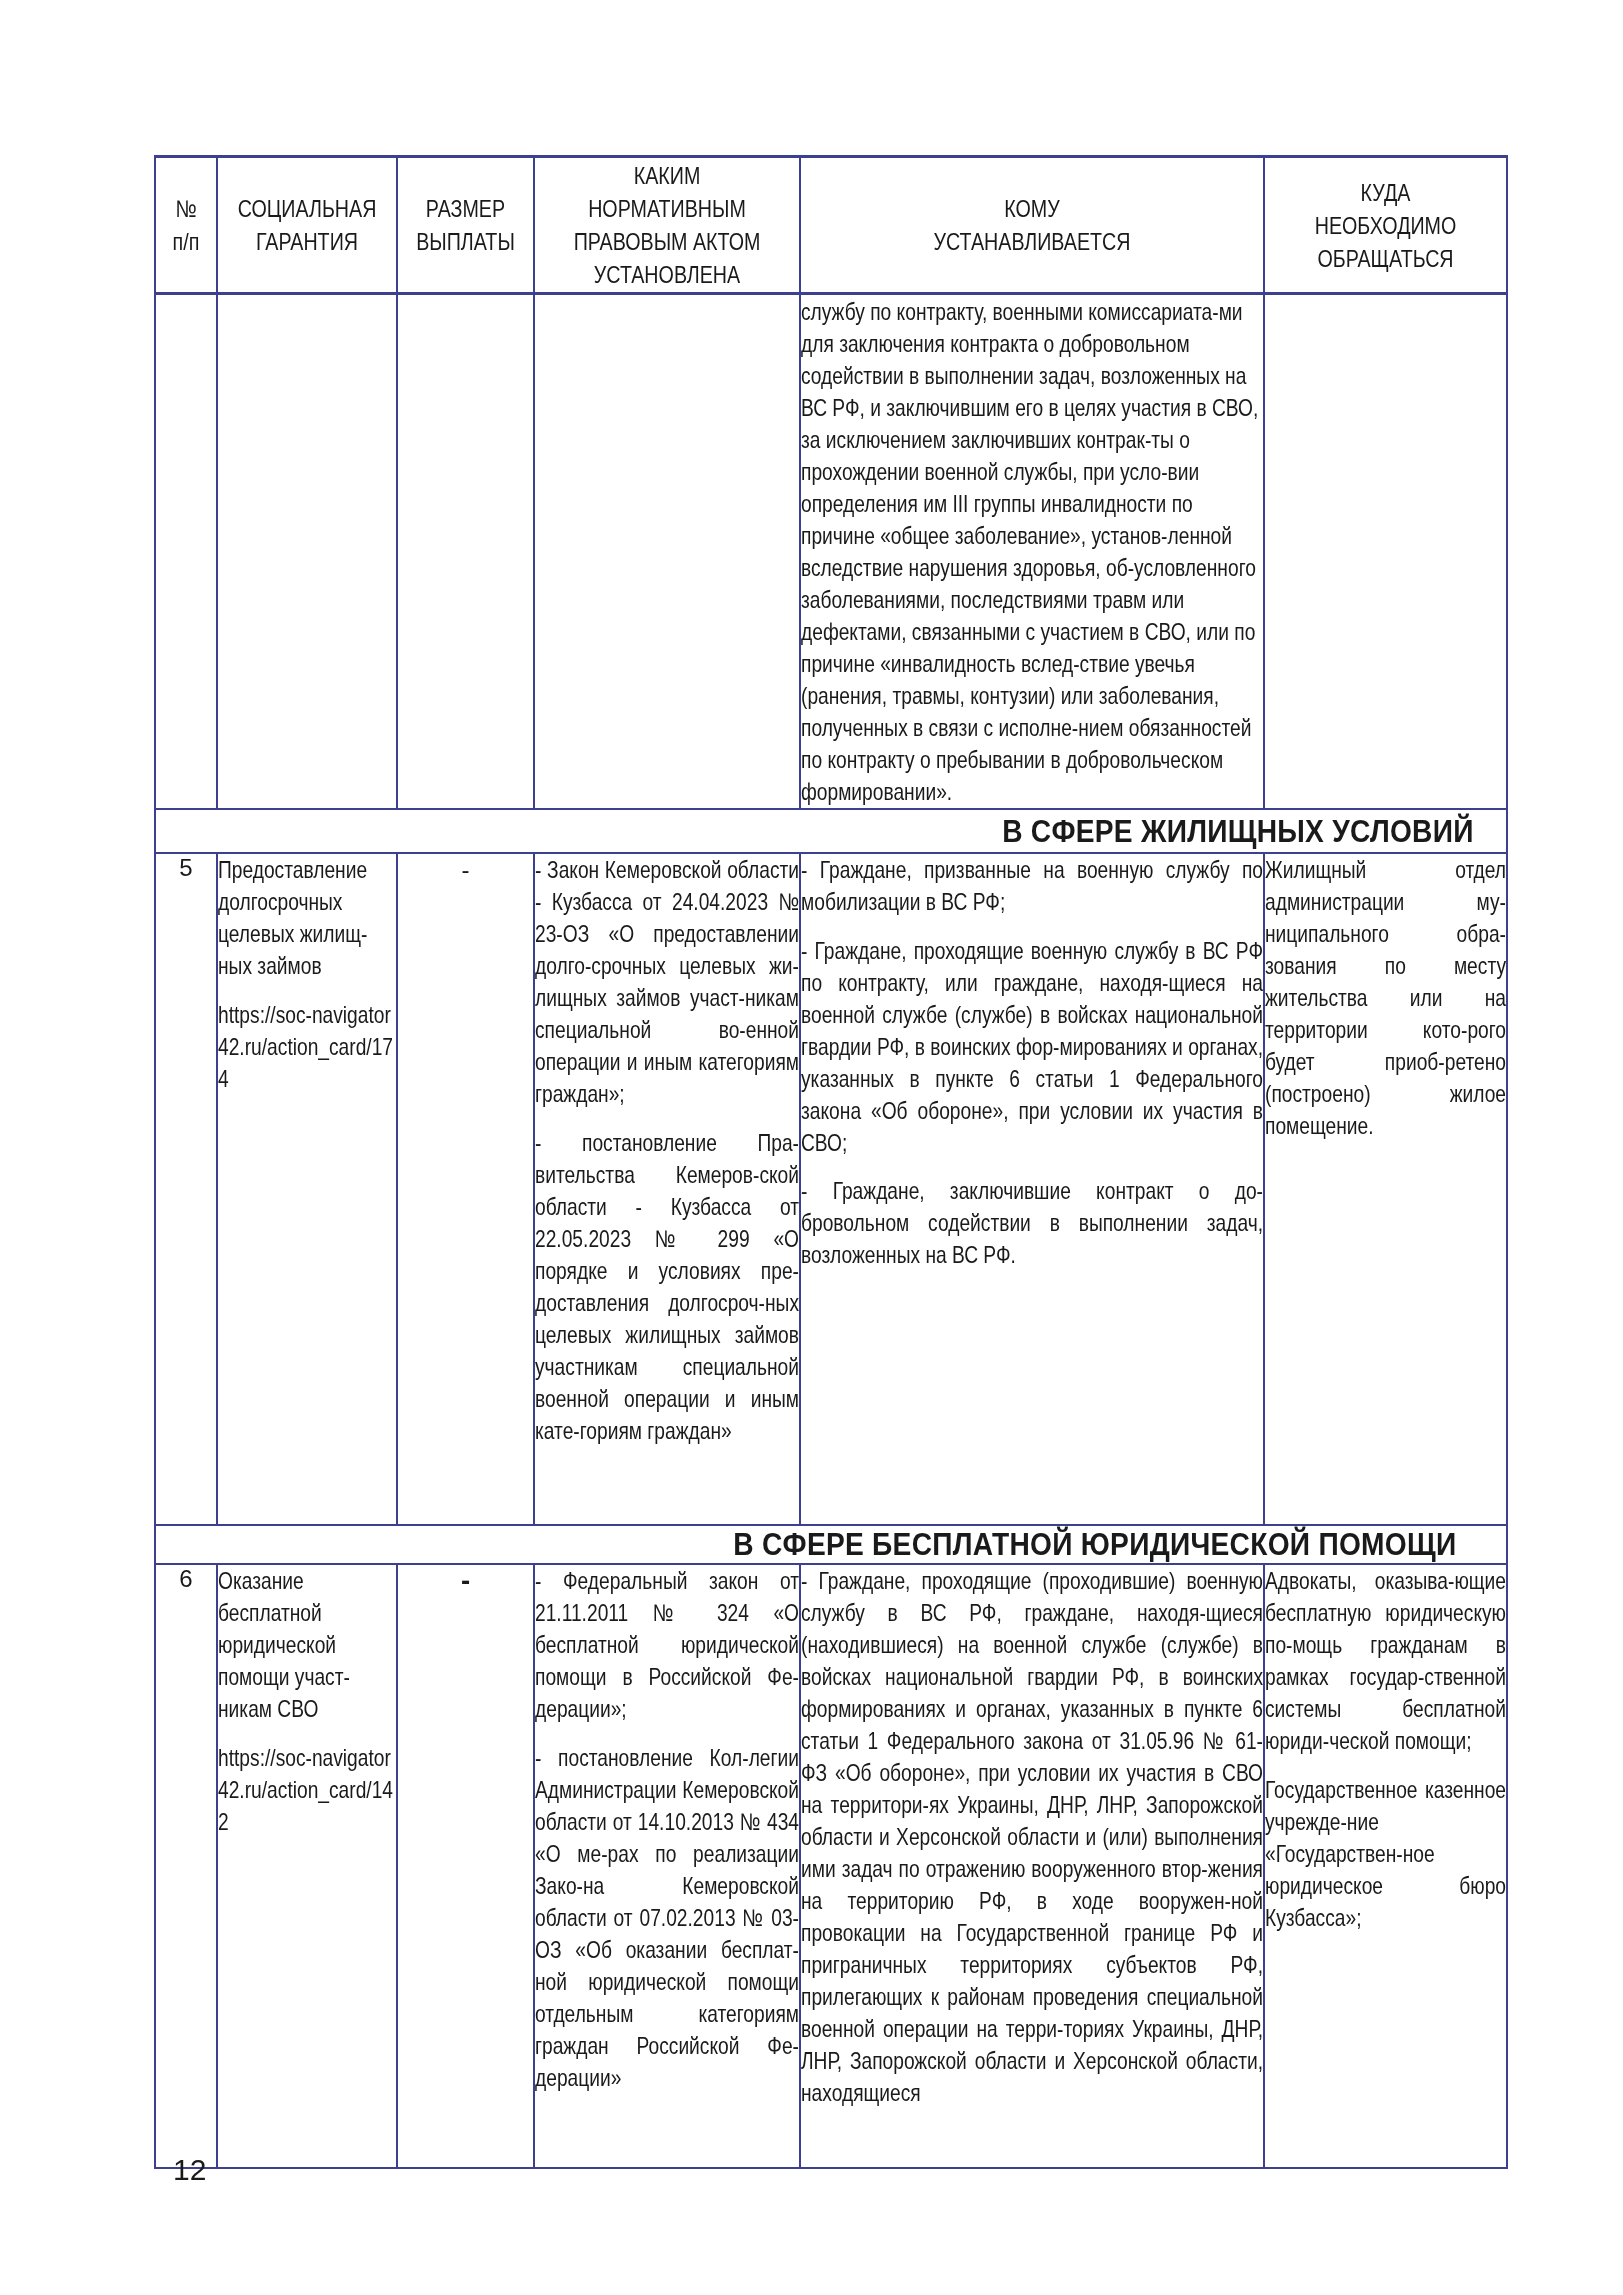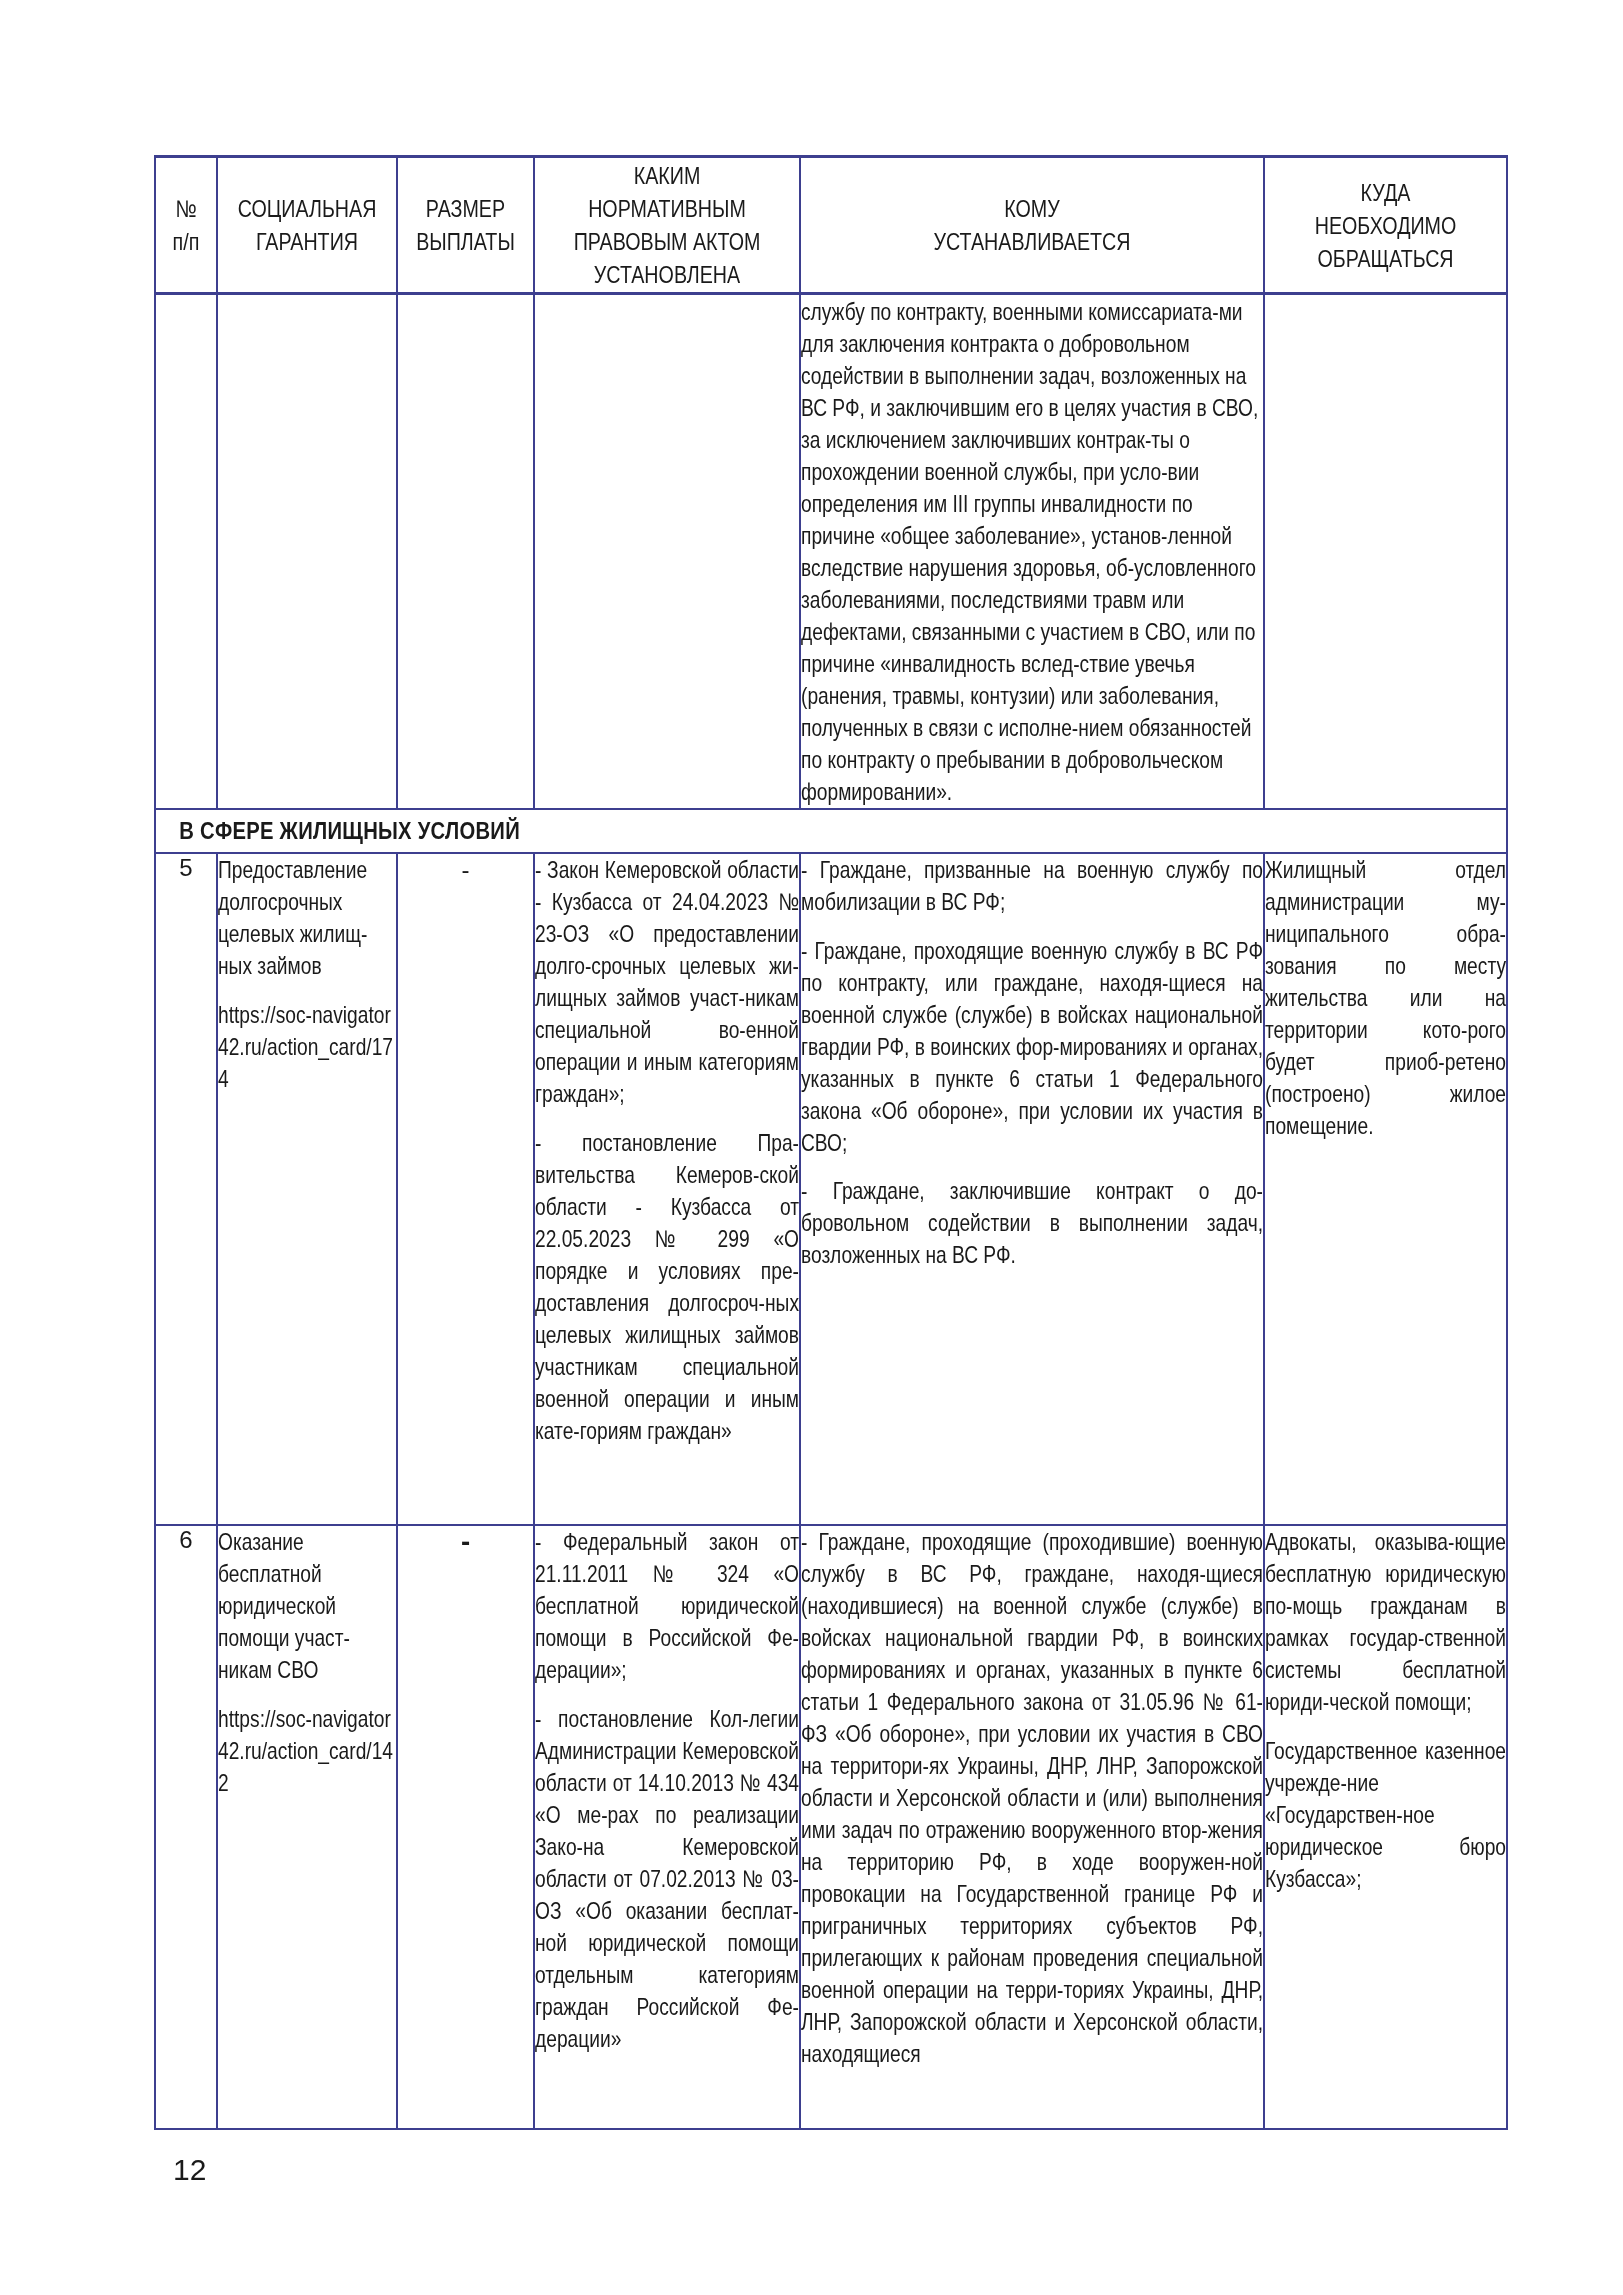--- a/index.html
+++ b/index.html
@@ -42,22 +42,22 @@
   .cell {
     font-size: 24px; line-height: 32px;
     padding: 6.5px 5.2px 3.9px 6.5px;
   }
   .cell p { margin: 0 0 16.4px 0; }
   .cell p:last-child { margin-bottom: 0; }
   .center { text-align: center; }
   .justify p { text-align: justify; text-align-last: left; }
   .num-cell { text-align: center; font-size: 24px; padding-top: 6.5px; }
   .section-row td {
-    text-align: left; vertical-align: middle;
-    font-weight: bold; font-size: 23px;
+    text-align: right; vertical-align: middle;
+    font-weight: bold; font-size: 32px;
     border-top: 2.6px solid #3d3f8f; border-bottom: 2.6px solid #3d3f8f;
   }
   .section-row .sec-text {
     display: inline-block; transform: scaleX(0.88); transform-origin: center center;
     letter-spacing: 0.3px;
   }
   .dash-bold { font-weight: bold; font-size: 27.5px; }
   .page-number {
     position: absolute; left: 173px; top: 2153px;
     font-size: 30px; color: #1a1a1a;
@@ -153,20 +153,23 @@
           <p>-    Граждане, заключившие контракт о до-бровольном содействии в выполнении задач, возложенных на ВС РФ.</p>
         </span>
       </td>
       <td class="cell justify">
         <span class="cond">
           <p>Жилищный отдел администрации му-ниципального обра-зования по месту жительства или на территории кото-рого будет приоб-ретено (построено) жилое помещение.</p>
         </span>
       </td>
     </tr>
 
+    <tr class="section-row" style="height:38px;">
+      <td colspan="6"><span class="sec-text">В СФЕРЕ БЕСПЛАТНОЙ ЮРИДИЧЕСКОЙ ПОМОЩИ</span></td>
+    </tr>
 
     <tr style="height:604px;">
       <td class="num-cell"><span>6</span></td>
       <td class="cell">
         <span class="cond">
           <p>Оказание бесплатной юридической помощи участ-никам СВО</p>
           <p style="word-break:break-all;">https://soc-navigator42.ru/action_card/142</p>
         </span>
       </td>
       <td class="cell center"><span class="dash-bold">-</span></td>

